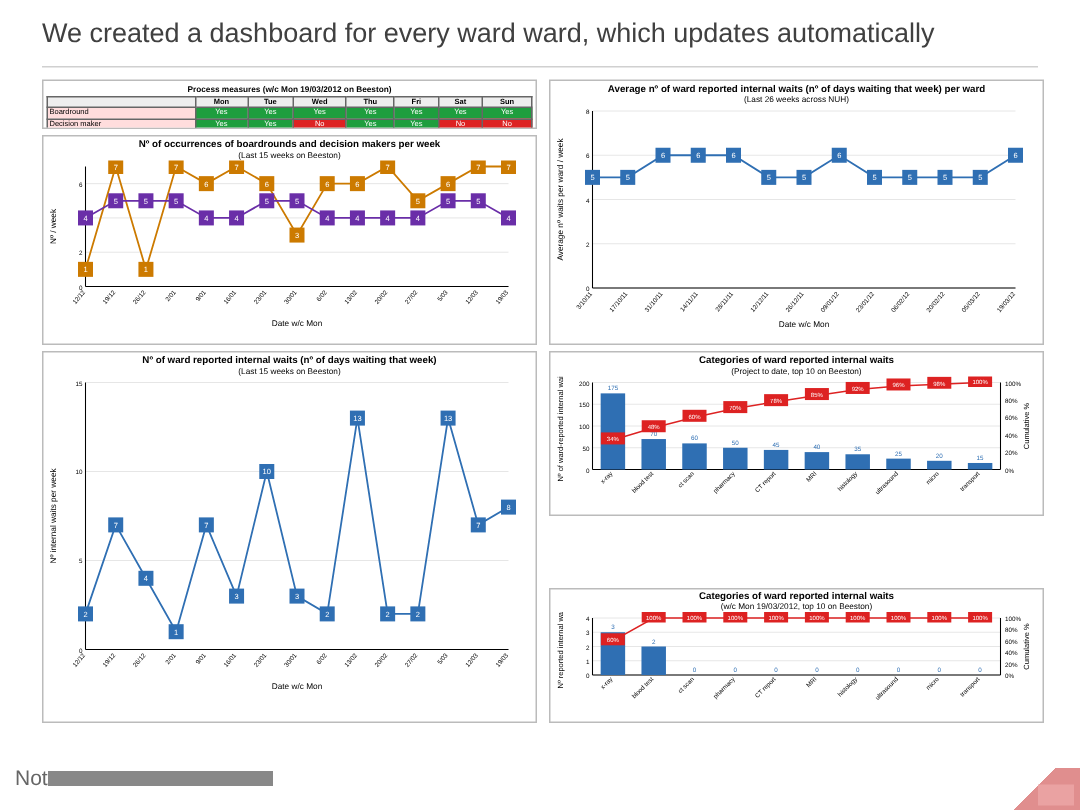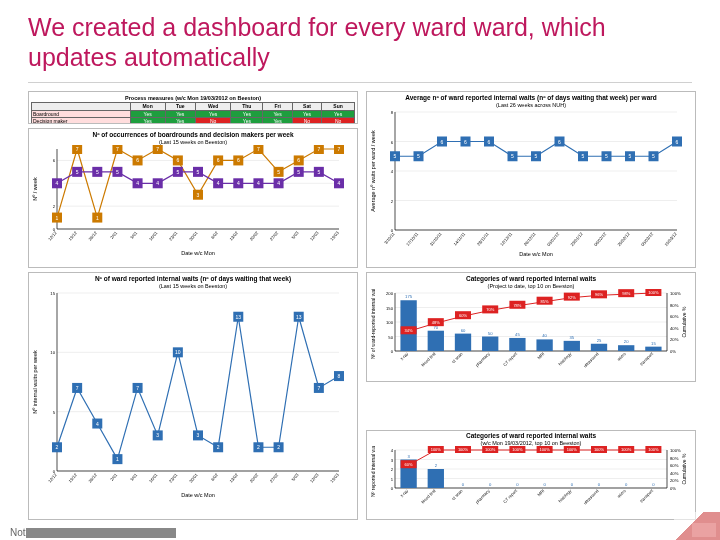--- a/index.html
+++ b/index.html
@@ -1,17 +1,17 @@
 <!DOCTYPE html>
 <html><head>
 <meta charset="utf-8">
 <style>
   * { box-sizing: border-box; margin: 0; padding: 0; }
   body { width: 720px; height: 540px; font-family: Arial, sans-serif; background: #fff; position: relative; }
-  .title { font-size: 25px; font-weight: 400; color: #be185d; padding: 12px 28px 4px 28px; line-height: 1.2; }
+  .title { font-size: 18px; font-weight: 400; color: #404040; padding: 12px 28px 4px 28px; line-height: 1.2; }
   .rule { height: 1px; background: #d0d0d0; margin: 6px 28px 8px 28px; }
   .grid { display: grid; grid-template-columns: 330px 330px; grid-template-rows: 33px 140px 110px 40px 90px; gap: 4px 8px; padding: 0 28px; }
   .panel { border: 1px solid #bbb; background: #fff; font-size: 6px; padding: 2px 2px; position: relative; overflow: hidden; }
   .panel .pt { text-align: center; font-weight: bold; font-size: 6.5px; line-height: 1.1; margin-bottom: 1px; }
   .panel .sub { text-align: center; font-size: 5.5px; }
   svg { display: block; }
 
   
   .mini-table { width: 100%; border-collapse: collapse; font-size: 5px; }
   .mini-table th, .mini-table td { border: 1px solid #666; text-align: center; padding: 0 1px; line-height: 1.3; }
@@ -32,21 +32,21 @@
   .redline { stroke: #d22; stroke-width: 1; fill: none; }
 
   
   #p-table { grid-column: 1; grid-row: 1; }
   #p-line1 { grid-column: 1; grid-row: 2; }
   #p-line2 { grid-column: 2; grid-row: 1 / span 2; }
   #p-line3 { grid-column: 1; grid-row: 3 / span 3; }
   #p-bar1  { grid-column: 2; grid-row: 3; }
   #p-bar2  { grid-column: 2; grid-row: 5; padding-top: 1px; }
 
-  .footer { position: absolute; bottom: 2px; left: 10px; font-size: 10px; color: #666; }
+  .footer { position: absolute; bottom: 14px; left: 10px; font-size: 14px; color: #666; }
   .footer .grey { background: #888; color: transparent; display: inline-block; width: 150px; height: 10px; vertical-align: middle; }
 
   .corner-pink { position: absolute; right: 0; bottom: 0; width: 46px; height: 28px; background: linear-gradient(135deg, #fff 0%, #fff 40%, #c44 40%, #c44 100%); opacity: 0.6; }
   .corner-inner { position: absolute; right: 4px; bottom: 3px; width: 24px; height: 14px; background: #d66; }
 </style>
 </head>
 <body>
 
 <div class="title">We created a dashboard for every ward ward, which updates automatically</div>
 <div class="rule"></div>

